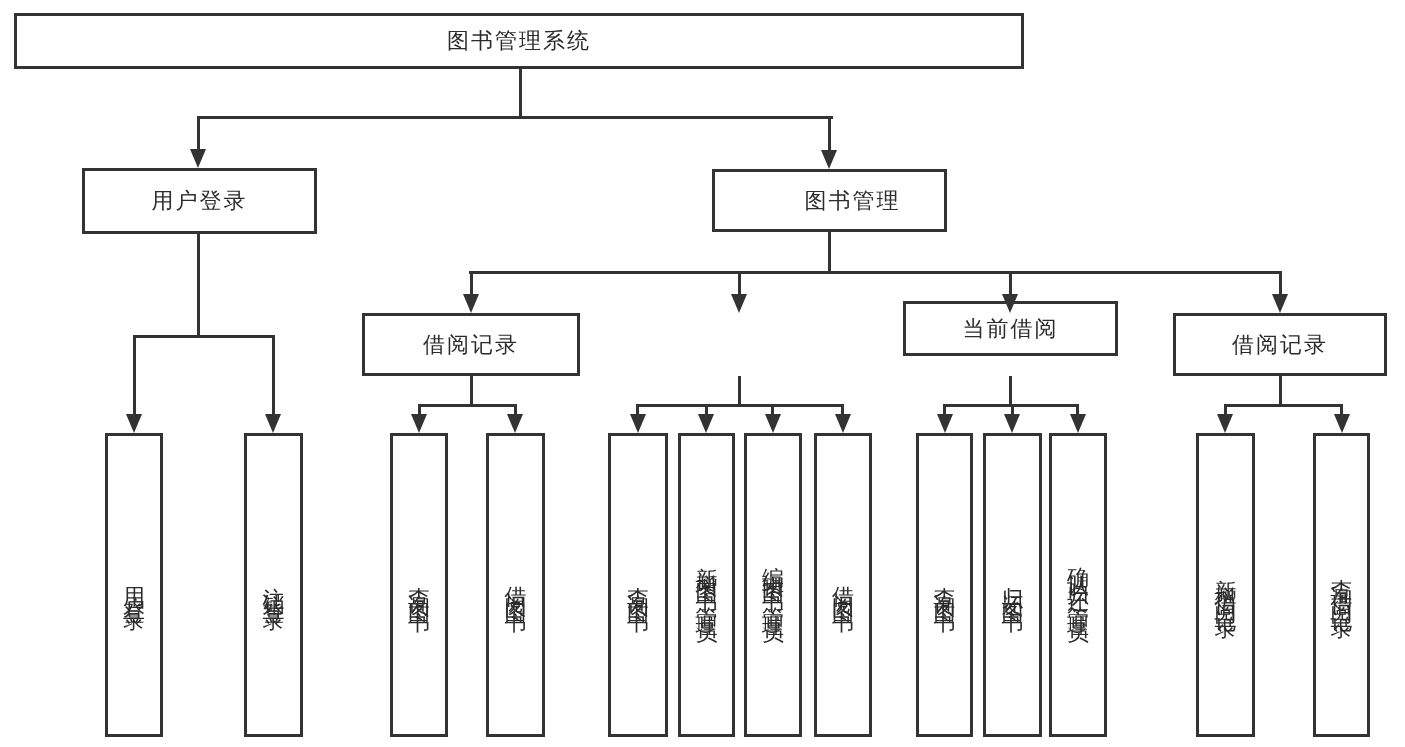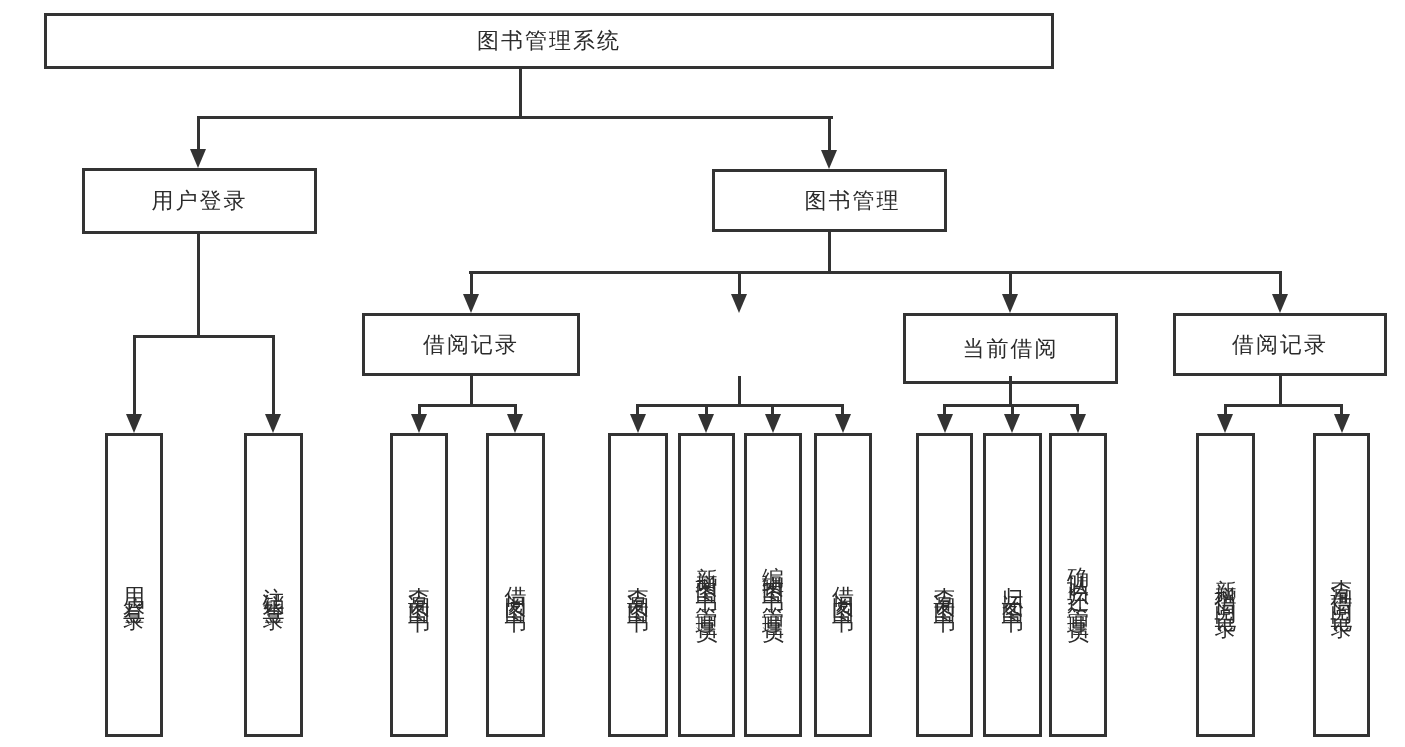--- a/index.html
+++ b/index.html
@@ -55,26 +55,26 @@
     position: absolute;
     top: 716px;
     right: 3px;
     font-size: 19px;
     color: #b7bbc2;
     letter-spacing: 1px;
     z-index: 10;
     white-space: nowrap;
   }
   
-  #b-root        { left: 14px;   top: 13px;  width: 1010px; height: 56px; margin-left: 30px; }
+  #b-root        { left: 14px;   top: 13px;  width: 1010px; height: 56px; }
   #b-user-login  { left: 82px;   top: 168px; width: 235px;  height: 66px; }
   #b-book-mgmt   { left: 712px;  top: 169px; width: 235px;  height: 63px; padding-left: 46px; }
   #b-sec0        { left: 362px;  top: 313px; width: 218px;  height: 63px; }
   #b-sec1        { left: 632px;  top: 313px; width: 215px;  height: 63px; }
-  #b-sec2        { left: 903px;  top: 313px; width: 215px;  height: 71px; }
+  #b-sec2        { left: 903px;  top: 301px; width: 215px;  height: 55px; }
   #b-sec3        { left: 1173px; top: 313px; width: 214px;  height: 63px; }
   .leaf          { top: 433px;   height: 304px; }
   #L0  { left: 105px;  width: 58px; }
   #L1  { left: 244px;  width: 59px; }
   #L2  { left: 390px;  width: 58px; }
   #L3  { left: 486px;  width: 59px; }
   #L4  { left: 608px;  width: 60px; }
   #L5  { left: 678px;  width: 57px; }
   #L6  { left: 744px;  width: 58px; }
   #L7  { left: 814px;  width: 58px; }

